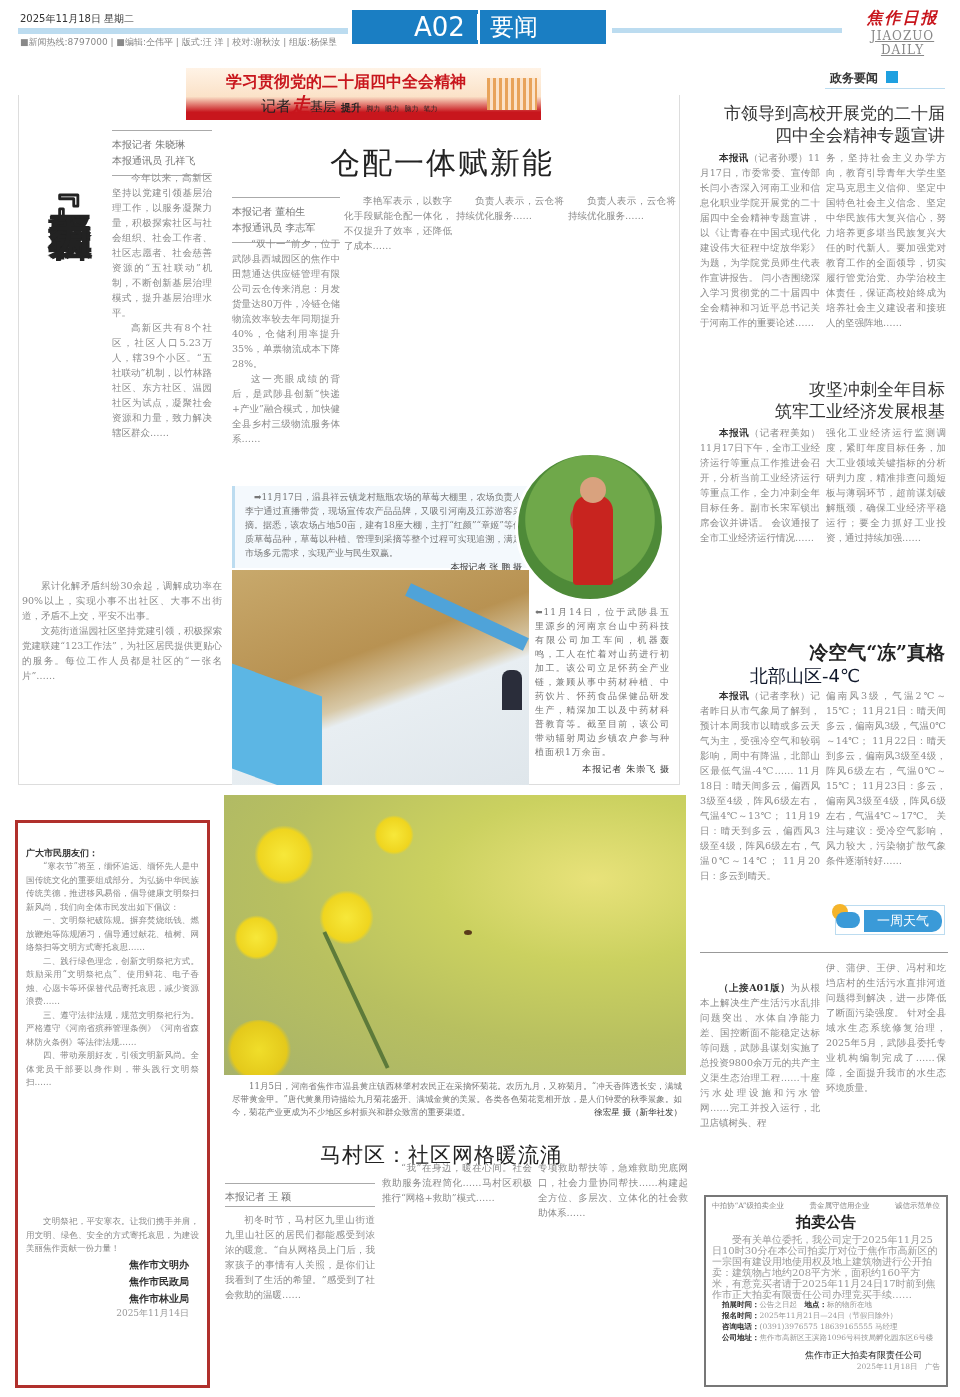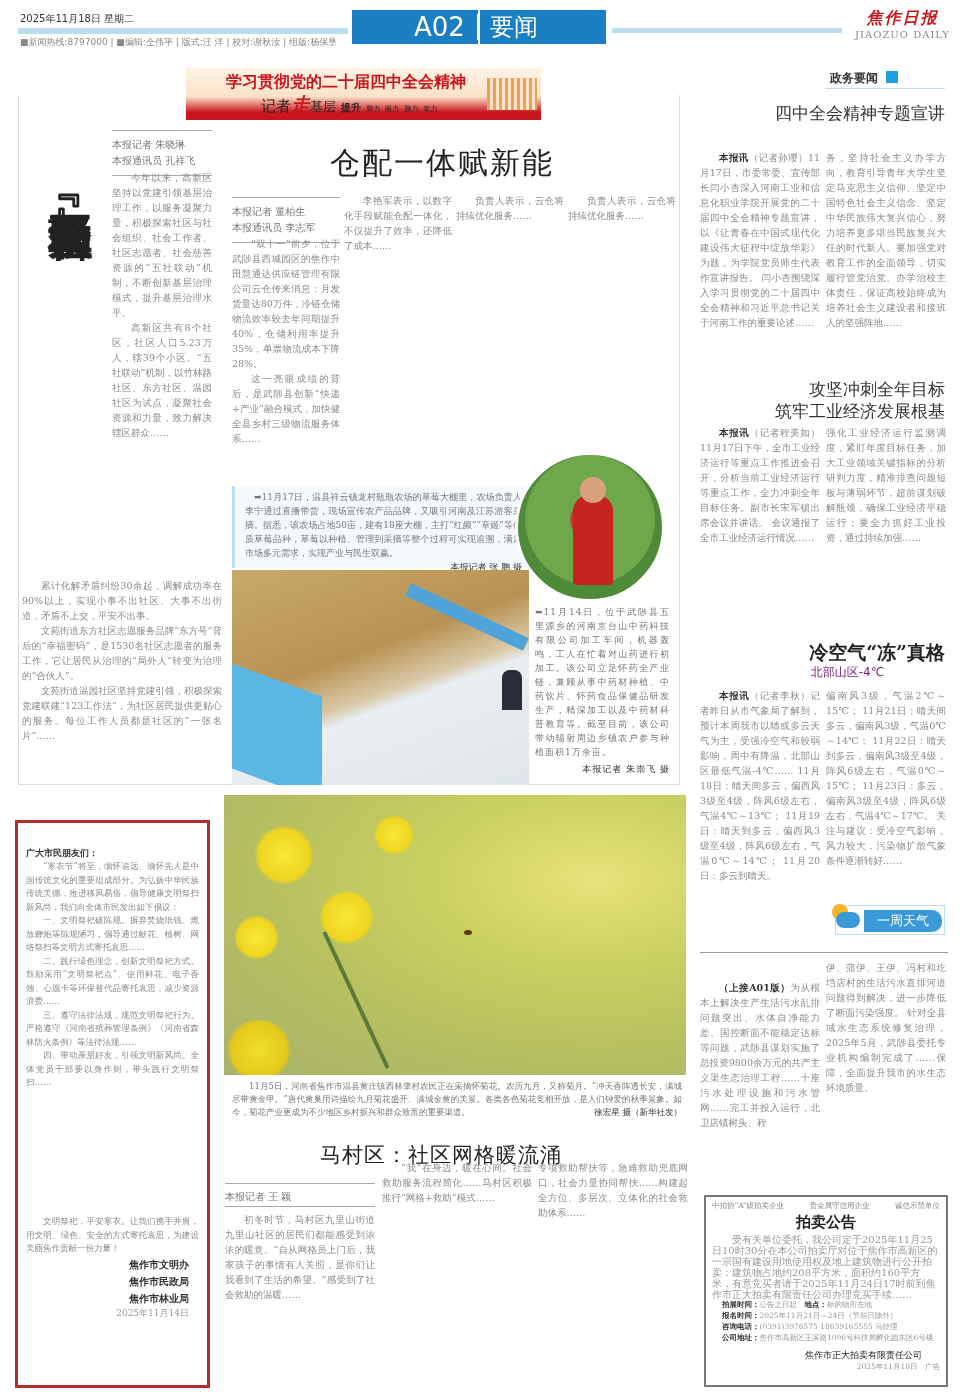--- a/index.html
+++ b/index.html
@@ -29,21 +29,21 @@
 <div class="abs page-tab" style="left:352px;top:10px;width:126px;height:34px;font-size:26px;line-height:34px;padding-left:62px;">
   <span>A02</span>
 </div>
 <div class="abs" style="left:477px;top:14px;width:2px;height:26px;background:#fff;"></div>
 <div class="abs page-tab" style="left:480px;top:10px;width:126px;height:34px;font-size:24px;line-height:34px;padding-left:10px;">
   <span>要闻</span>
 </div>
 <div class="abs hdr-bar" style="left:612px;top:28px;width:230px;height:5px;"></div>
 <div class="abs" style="left:855px;top:8px;width:95px;text-align:center;">
   <div style="color:#c8161d;font-size:16px;font-style:italic;font-weight:bold;letter-spacing:2px;">焦作日报</div>
-  <div style="color:#888;font-size:10px;letter-spacing:1px;">JIAOZUO DAILY</div>
+  <div style="color:#888;font-size:12px;letter-spacing:1px;text-decoration:underline;">JIAOZUO DAILY</div>
 </div>
 
 <div class="abs" style="left:186px;top:68px;width:355px;height:52px;background:linear-gradient(180deg,#fff3e6 0%,#fbe2c8 55%,#c8161d 85%,#c8161d 100%);">
   <div style="position:absolute;left:40px;top:4px;font-family:'DejaVu Sans',sans-serif;font-weight:bold;font-size:16px;color:#c8161d;">学习贯彻党的二十届四中全会精神</div>
   <div style="position:absolute;left:75px;top:24px;font-family:'DejaVu Sans',sans-serif;color:#222;">
     <span style="font-size:15px;">记者</span><span style="font-size:19px;color:#c8161d;font-weight:bold;font-style:italic;">走</span><span style="font-size:13px;">基层</span>
     <span style="font-size:10px;font-weight:bold;">提升</span>
     <span style="font-size:7px;">脚力</span>
     <span style="font-size:7px;">眼力</span>
     <span style="font-size:7px;">脑力</span>
@@ -59,21 +59,20 @@
 <div class="abs byline" style="left:112px;top:130px;width:100px;">
   <div>本报记者 朱晓琳</div>
   <div>本报通讯员 孔祥飞</div>
 </div>
 <div class="abs body-text" style="left:112px;top:170px;width:100px;height:410px;overflow:hidden;">
   <p>今年以来，高新区坚持以党建引领基层治理工作，以服务凝聚力量，积极探索社区与社会组织、社会工作者、社区志愿者、社会慈善资源的“五社联动”机制，不断创新基层治理模式，提升基层治理水平。</p>
   <p>高新区共有8个社区，社区人口5.23万人，辖39个小区。“五社联动”机制，以竹林路社区、东方社区、温园社区为试点，凝聚社会资源和力量，致力解决辖区群众……</p>
 </div>
 <div class="abs body-text" style="left:22px;top:578px;width:200px;height:200px;overflow:hidden;">
   <p>累计化解矛盾纠纷30余起，调解成功率在90%以上，实现小事不出社区、大事不出街道，矛盾不上交，平安不出事。</p>
-  <p>文苑街道东方社区志愿服务品牌“东方号”背后的“幸福密码”，是1530名社区志愿者的服务工作，它让居民从治理的“局外人”转变为治理的“合伙人”。</p>
   <p>文苑街道温园社区坚持党建引领，积极探索党建联建“123工作法”，为社区居民提供更贴心的服务。每位工作人员都是社区的“一张名片”……</p>
 </div>
 
 <div class="abs headline" style="left:330px;top:143px;font-size:30px;font-weight:normal;letter-spacing:2px;">仓配一体赋新能</div>
 <div class="abs byline" style="left:232px;top:197px;width:108px;">
   <div>本报记者 董柏生</div>
   <div>本报通讯员 李志军</div>
 </div>
 <div class="abs body-text" style="left:232px;top:236px;width:108px;height:245px;overflow:hidden;">
   <p>“双十一”前夕，位于武陟县西城园区的焦作中田慧通达供应链管理有限公司云仓传来消息：月发货量达80万件，冷链仓储物流效率较去年同期提升40%，仓储利用率提升35%，单票物流成本下降28%。</p>
@@ -112,20 +111,21 @@
   <div style="text-align:right;color:#333;margin-top:3px;">本报记者 朱崇飞 摄</div>
 </div>
 
 <div class="abs sec-title" style="left:830px;top:70px;">
   <span>政务要闻</span>
   <span style="display:inline-block;width:12px;height:12px;background:#1ea0e0;vertical-align:-1px;margin-left:4px;"></span>
 </div>
 <div class="abs" style="left:825px;top:88px;width:120px;height:1px;background:#bcdcf0;"></div>
 
 <div class="abs right-head" style="left:700px;top:102px;width:245px;">
+  <div>市领导到高校开展党的二十届</div>
   <div>四中全会精神专题宣讲</div>
 </div>
 <div class="abs body-text" style="left:700px;top:150px;width:120px;height:255px;overflow:hidden;">
   <span class="lead">本报讯</span><span>（记者孙璎）</span><span>11月17日，市委常委、宣传部长闫小杏深入河南工业和信息化职业学院开展党的二十届四中全会精神专题宣讲，以《让青春在中国式现代化建设伟大征程中绽放华彩》为题，为学院党员师生代表作宣讲报告。 闫小杏围绕深入学习贯彻党的二十届四中全会精神和习近平总书记关于河南工作的重要论述……</span>
 </div>
 <div class="abs body-text" style="left:826px;top:150px;width:120px;height:255px;overflow:hidden;text-indent:0;">
   <span>务，坚持社会主义办学方向，教育引导青年大学生坚定马克思主义信仰、坚定中国特色社会主义信念、坚定中华民族伟大复兴信心，努力培养更多堪当民族复兴大任的时代新人。要加强党对教育工作的全面领导，切实履行管党治党、办学治校主体责任，保证高校始终成为培养社会主义建设者和接班人的坚强阵地……</span>
 </div>
 
 <div class="abs right-head" style="left:700px;top:378px;width:245px;">
@@ -133,21 +133,21 @@
   <div>筑牢工业经济发展根基</div>
 </div>
 <div class="abs body-text" style="left:700px;top:425px;width:120px;height:205px;overflow:hidden;">
   <span class="lead">本报讯</span><span>（记者程美如）</span><span>11月17日下午，全市工业经济运行等重点工作推进会召开，分析当前工业经济运行等重点工作，全力冲刺全年目标任务。副市长宋军锁出席会议并讲话。 会议通报了全市工业经济运行情况……</span>
 </div>
 <div class="abs body-text" style="left:826px;top:425px;width:120px;height:205px;overflow:hidden;text-indent:0;">
   <span>强化工业经济运行监测调度，紧盯年度目标任务，加大工业领域关键指标的分析研判力度，精准排查问题短板与薄弱环节，超前谋划破解瓶颈，确保工业经济平稳运行；要全力抓好工业投资，通过持续加强……</span>
 </div>
 
 <div class="abs headline" style="left:750px;top:640px;width:195px;text-align:right;font-size:19px;">冷空气“冻”真格</div>
-<div class="abs" style="left:750px;top:664px;width:195px;text-align:center;font-family:'DejaVu Sans',sans-serif;font-size:12px;color:#701a75;">北部山区-4℃</div>
+<div class="abs" style="left:750px;top:664px;width:195px;text-align:left;font-family:'DejaVu Sans',sans-serif;font-size:18px;color:#0f172a;">北部山区-4℃</div>
 <div class="abs body-text" style="left:700px;top:688px;width:120px;height:225px;overflow:hidden;">
   <span class="lead">本报讯</span><span>（记者李秋）</span><span>记者昨日从市气象局了解到，预计本周我市以晴或多云天气为主，受强冷空气和较弱影响，周中有降温，北部山区最低气温-4℃…… 11月18日：晴天间多云，偏西风3级至4级，阵风6级左右，气温4℃～13℃； 11月19日：晴天到多云，偏西风3级至4级，阵风6级左右，气温0℃～14℃； 11月20日：多云到晴天。</span>
 </div>
 <div class="abs body-text" style="left:826px;top:688px;width:120px;height:210px;overflow:hidden;text-indent:0;">
   <span>偏南风3级，气温2℃～15℃； 11月21日：晴天间多云，偏南风3级，气温0℃～14℃； 11月22日：晴天到多云，偏南风3级至4级，阵风6级左右，气温0℃～15℃； 11月23日：多云，偏南风3级至4级，阵风6级左右，气温4℃～17℃。 关注与建议：受冷空气影响，风力较大，污染物扩散气象条件逐渐转好……</span>
 </div>
 <div class="abs" style="left:835px;top:905px;width:110px;height:30px;border:1px solid #bcdcf0;">
   <span style="position:absolute;left:-8px;top:-2px;width:28px;height:20px;">
     <span style="position:absolute;left:4px;top:0;width:16px;height:16px;border-radius:50%;background:#f5b42a;"></span>
     <span style="position:absolute;left:8px;top:8px;width:24px;height:16px;border-radius:10px;background:#3a9ad8;"></span>

